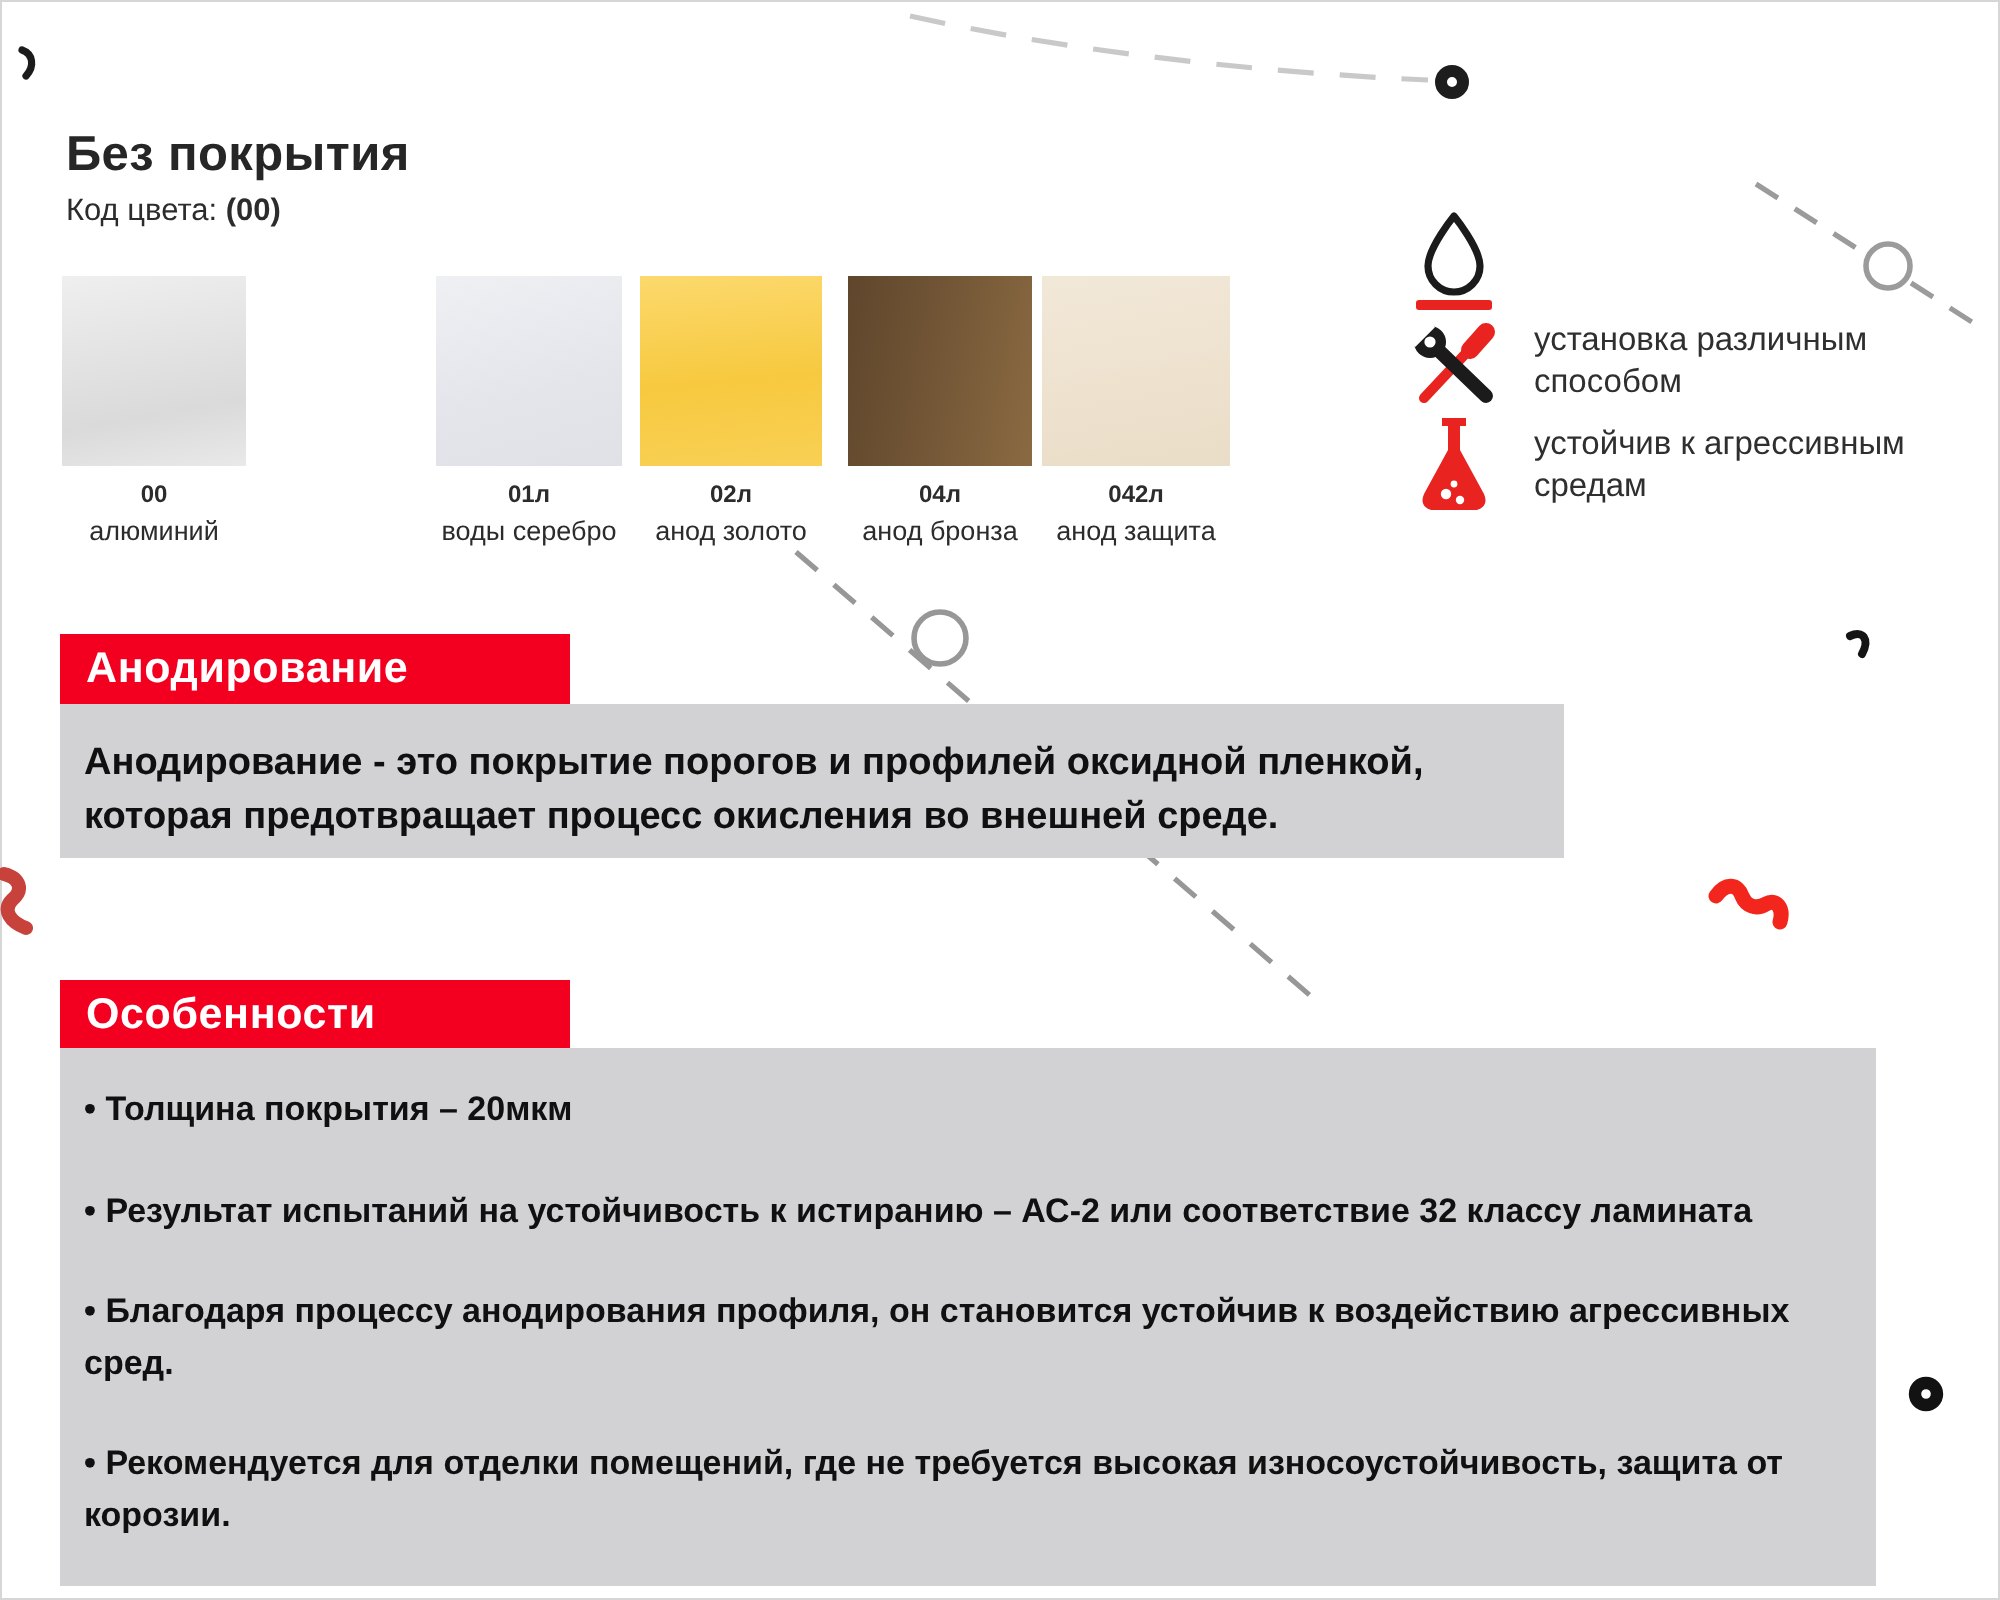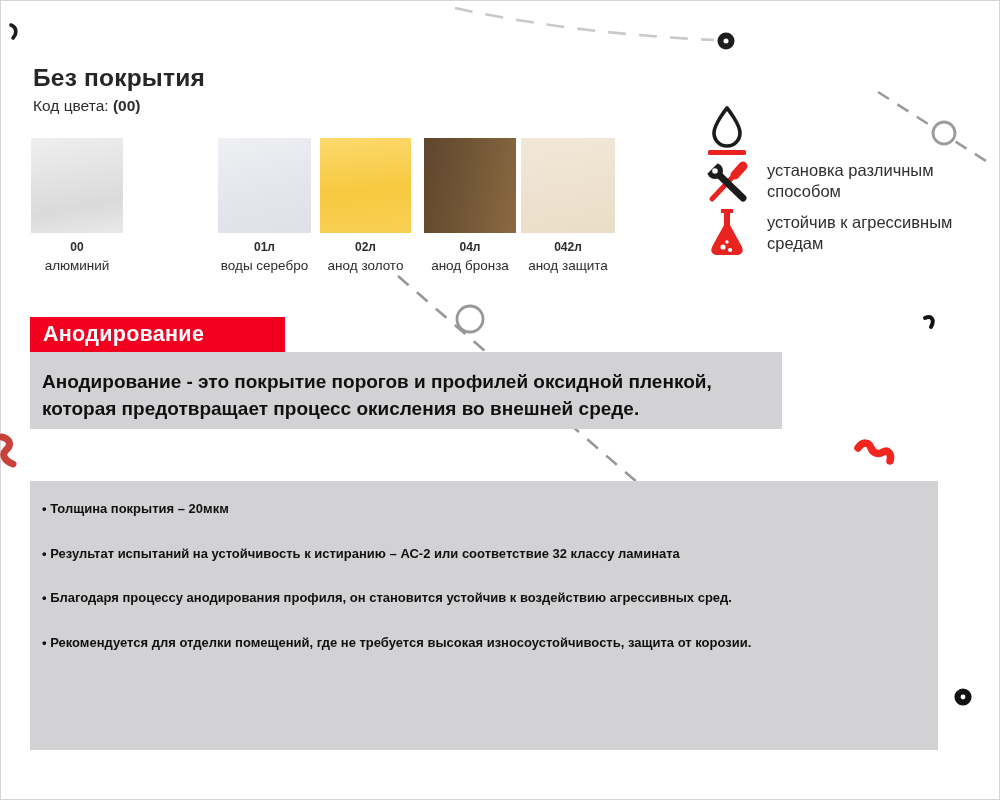--- a/index.html
+++ b/index.html
@@ -51,22 +51,22 @@
     padding-left:13px; font-size:21.5px; font-weight:bold; letter-spacing:0.3px;
   }
   #banner-def  { top:317px; }
   #banner-feat { top:490px; }
   .graybox { position:absolute; left:30px; background:#d2d2d4; color:#101010; }
   #def-box {
     top:352px; width:752px; height:77px;
     padding:17px 40px 0 12px; font-size:19px; font-weight:600; line-height:1.42;
   }
   #feat-box {
-    top:481px; width:908px; height:269px;
-    padding:18px 10px 0 12px; font-size:13px; font-weight:600; line-height:1.5;
+    top:524px; width:908px; height:269px;
+    padding:18px 10px 0 12px; font-size:17px; font-weight:600; line-height:1.5;
   }
   #feat-box ul { list-style:none; }
   #feat-box li { margin-bottom:25px; }
   #feat-box li::before { content:"• "; }
 </style>
 </head>
 <body>
 
 <div class="page">
 

